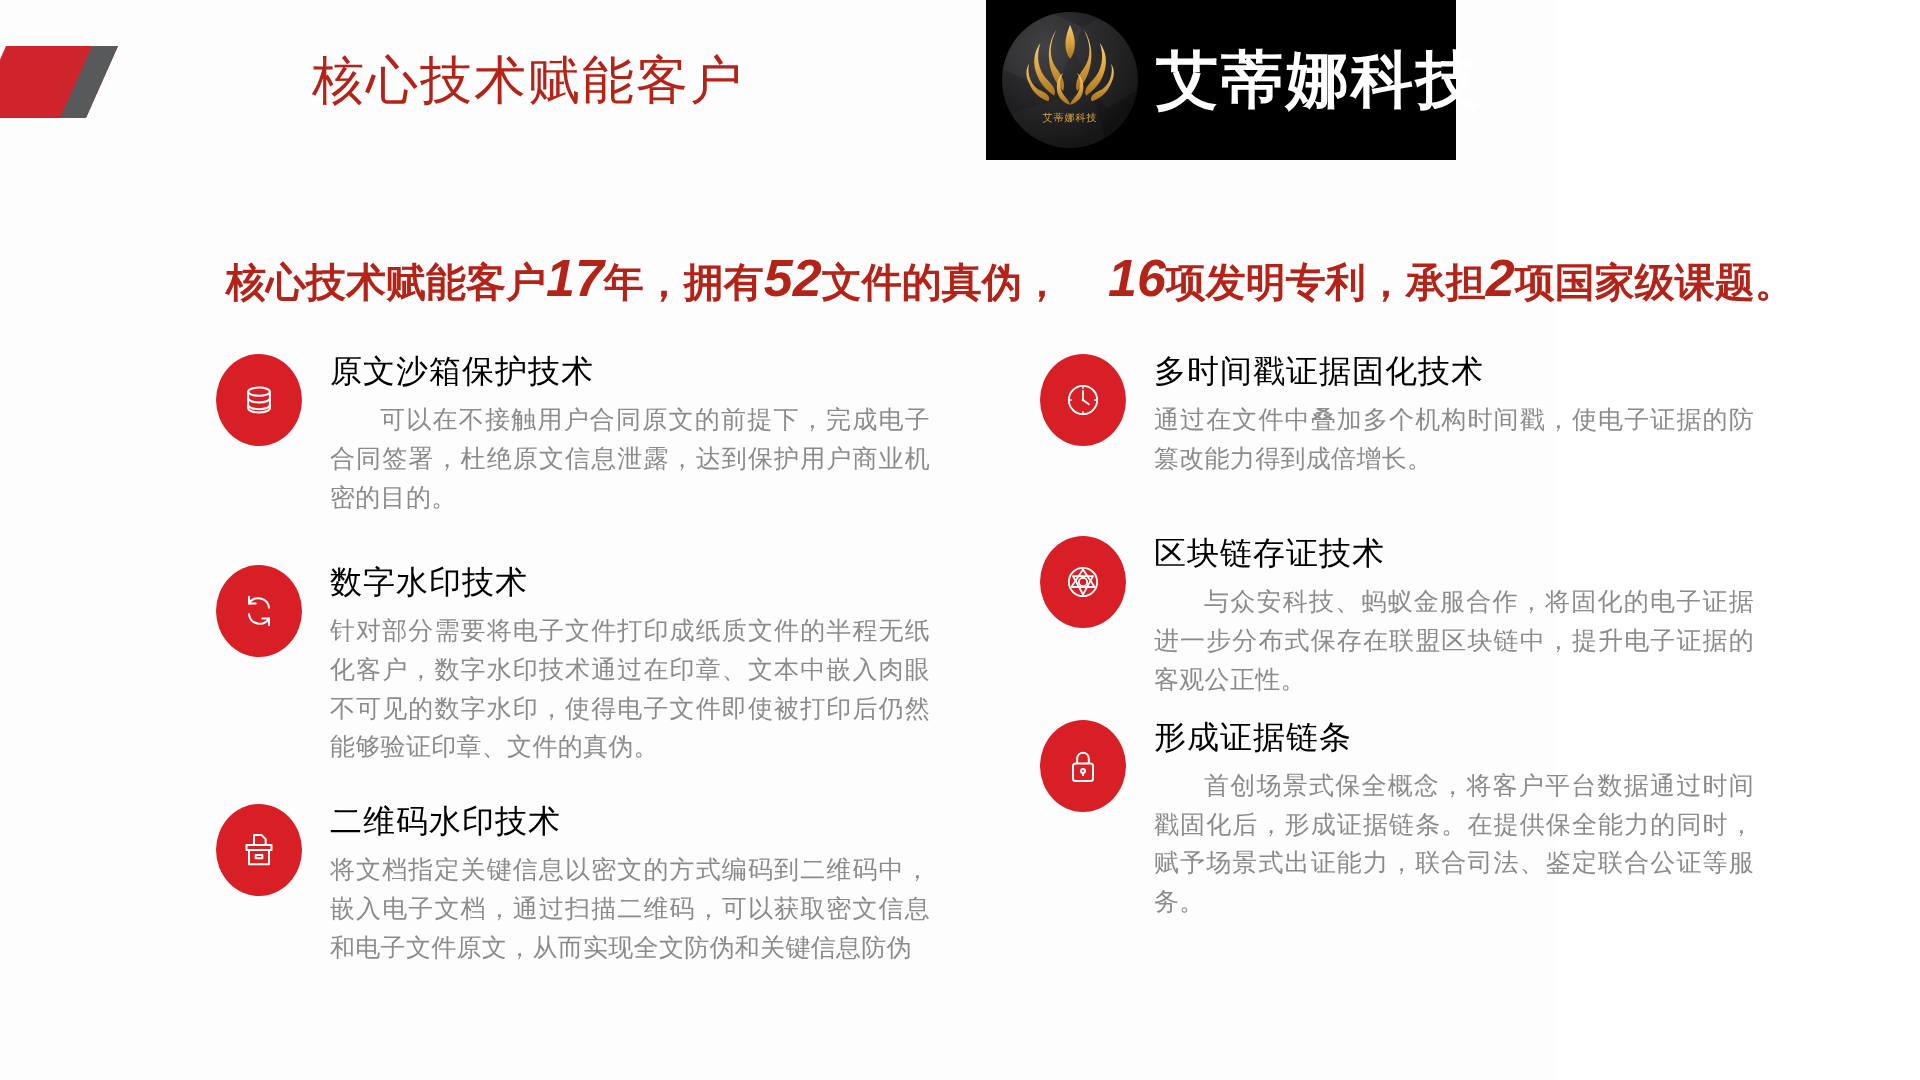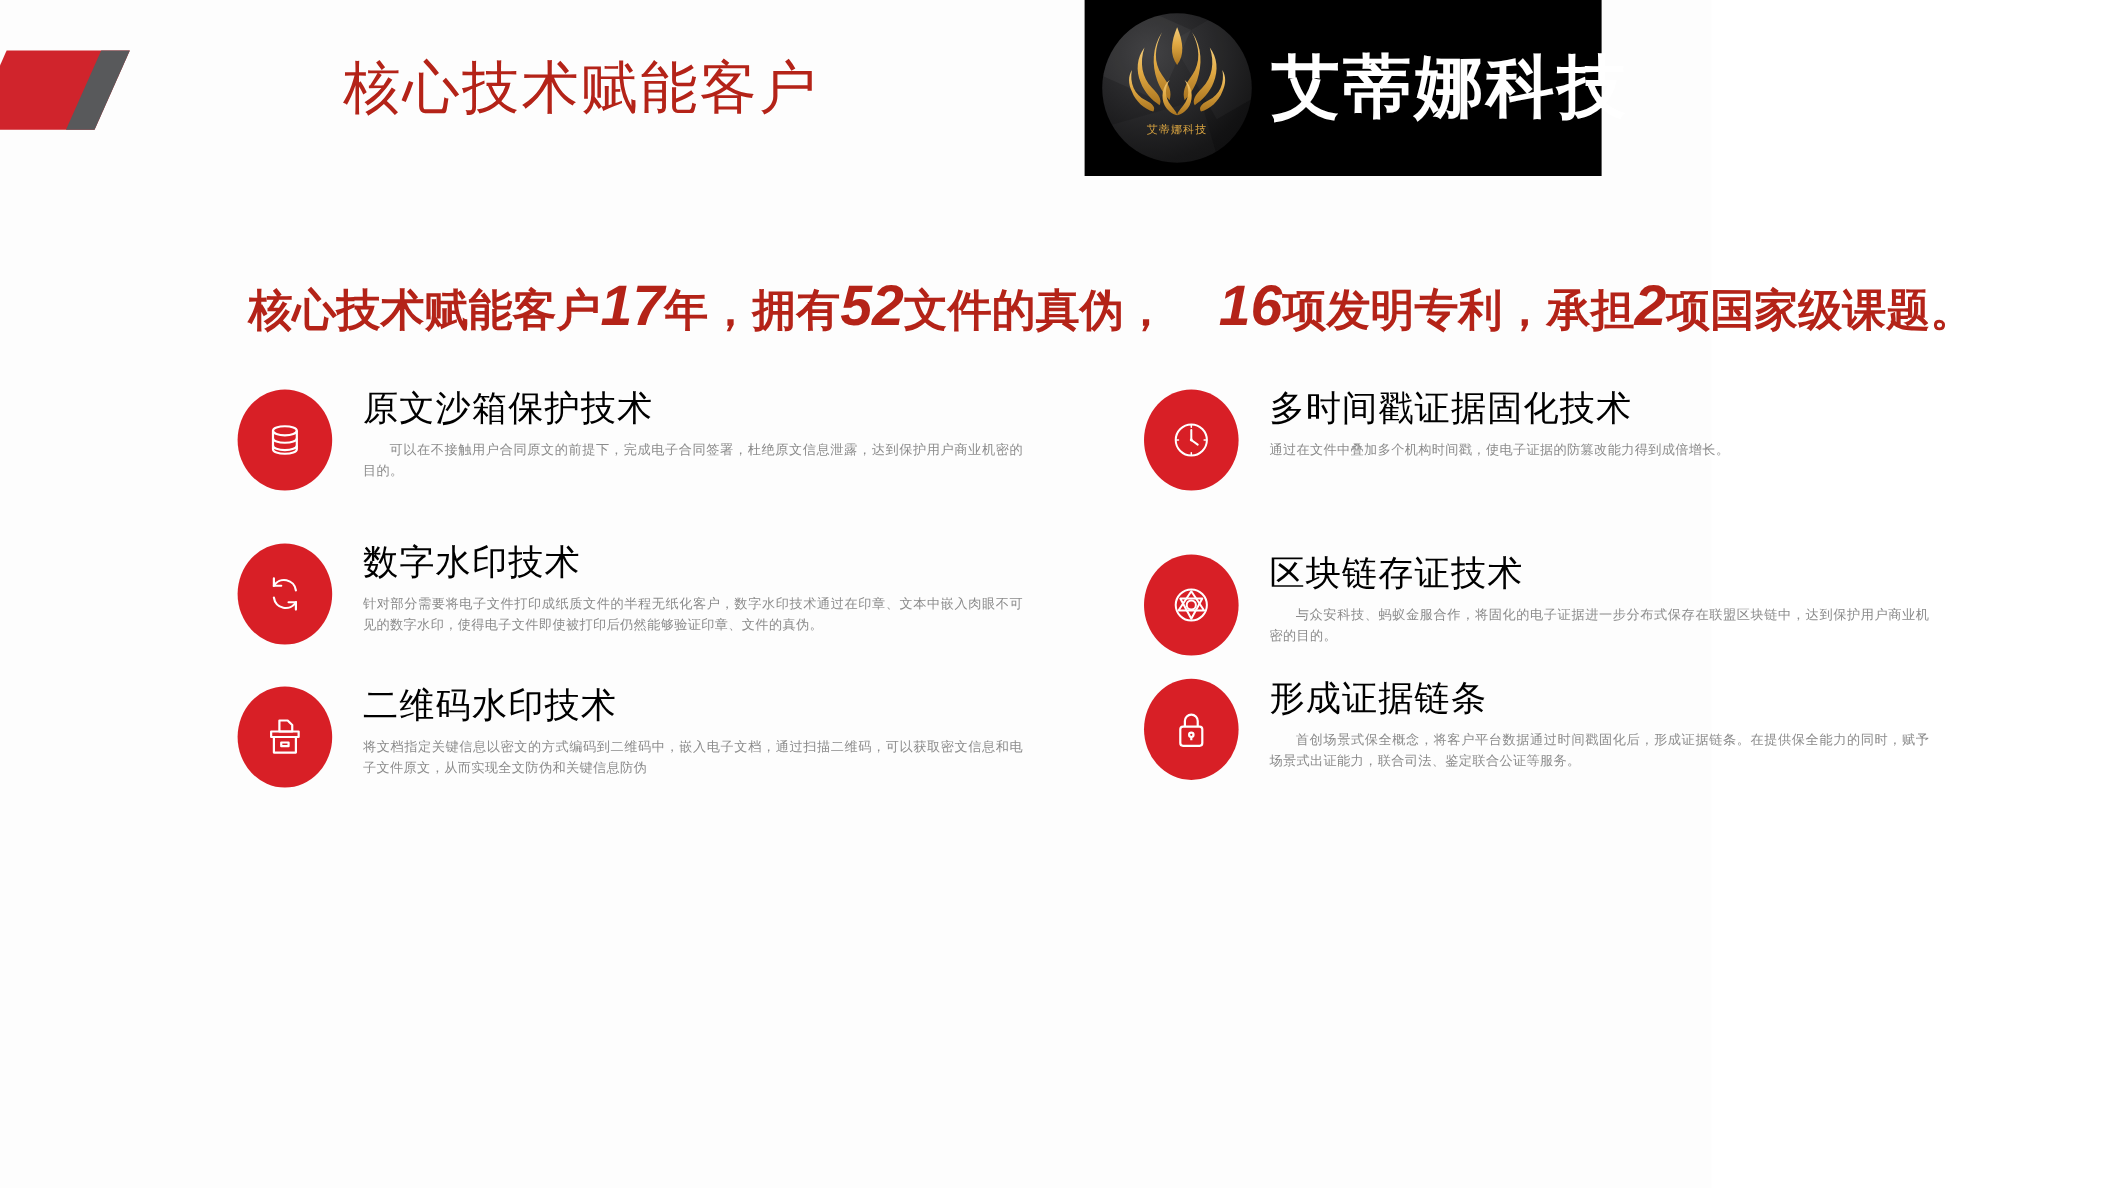--- a/index.html
+++ b/index.html
@@ -102,21 +102,21 @@
     margin-right:28px;
     margin-top:4px;
   }
   .icon-badge svg { width:40px; height:40px; display:block; }
   .feature-body { flex:1 1 auto; padding-top:2px; }
   .feature-title {
     font-size:32px; color:#000000; line-height:1.2;
     letter-spacing:1px; margin-bottom:10px; font-weight:400;
   }
   .feature-desc {
-    font-size:12px; color:#8b8b8b; line-height:1.55;
+    font-size:25px; color:#8b8b8b; line-height:1.55;
     letter-spacing:0.3px; text-align:justify;
     max-width:600px;
   }
   .feature-desc.indent { text-indent:2em; }
   
   .col-left  .feature:nth-child(1) { margin-bottom:44px; }
   .col-left  .feature:nth-child(2) { margin-bottom:34px; }
   .col-right .feature:nth-child(1) { margin-bottom:54px; }
   .col-right .feature:nth-child(2) { margin-bottom:17px; }
 </style>
@@ -255,21 +255,21 @@
         <div class="icon-badge">
           <svg viewBox="0 0 48 48" fill="none" stroke="#ffffff" stroke-width="2.2" stroke-linejoin="round">
             <circle cx="24" cy="24" r="17"></circle>
             <path d="M24 9 L38 30 L10 30 Z"></path>
             <path d="M24 39 L12 17 L36 17 Z"></path>
             <circle cx="24" cy="24" r="5"></circle>
           </svg>
         </div>
         <div class="feature-body">
           <div class="feature-title">区块链存证技术</div>
-          <div class="feature-desc indent">与众安科技、蚂蚁金服合作，将固化的电子证据进一步分布式保存在联盟区块链中，达到保护用户商业机密的目的。</div>
+          <div class="feature-desc indent">与众安科技、蚂蚁金服合作，将固化的电子证据进一步分布式保存在联盟区块链中，提升电子证据的客观公正性。</div>
         </div>
       </div>
     </div>
 
     <div class="feature">
       <div class="feature-row">
         <div class="icon-badge">
           <svg viewBox="0 0 48 48" fill="none" stroke="#ffffff" stroke-width="2.4" stroke-linejoin="round">
             <rect x="12" y="21" width="24" height="21" rx="3"></rect>
             <path d="M17 21v-6a7 7 0 0 1 14 0v6"></path>

